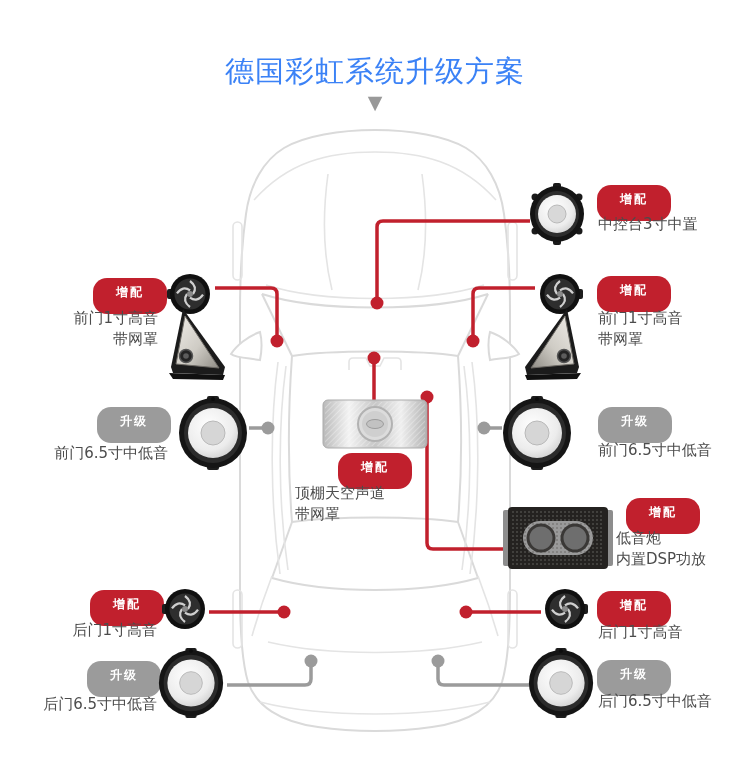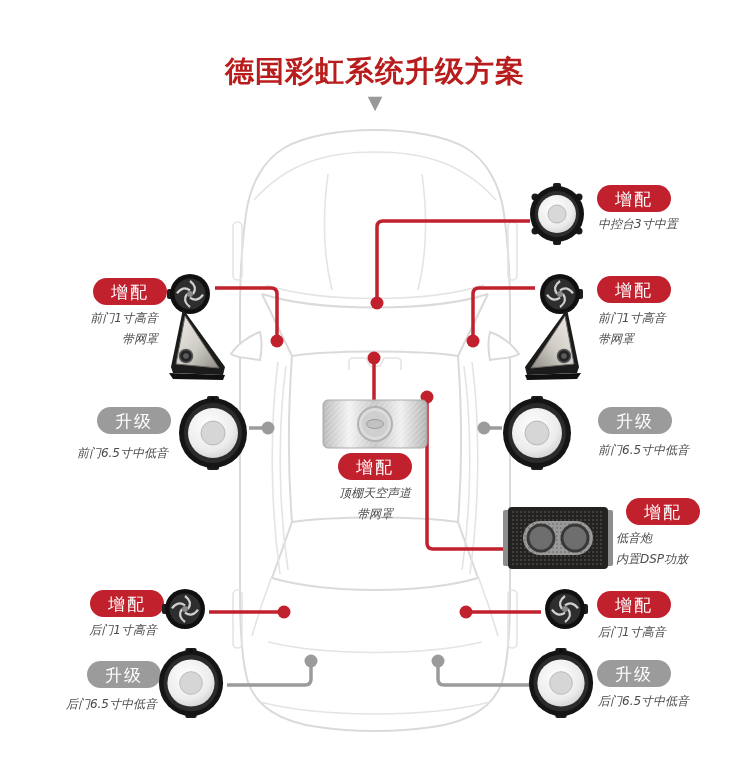--- a/index.html
+++ b/index.html
@@ -8,37 +8,37 @@
     --text:#4c4c4c;
     --outline:#dadada;
   }
   html,body{margin:0;padding:0;background:#fff;}
   .stage{
     position:relative;width:750px;height:768px;overflow:hidden;background:#fff;
     font-family:"DejaVu Sans","Liberation Sans",sans-serif;
   }
   .title{
     position:absolute;top:52px;left:0;width:100%;text-align:center;
-    font-size:29px;font-weight:700;color:#b91c1c;letter-spacing:1px;
+    font-size:29px;font-weight:400;color:#3b82f6;letter-spacing:1px;
   }
   .title-marker{
     position:absolute;top:93px;left:0;width:100%;text-align:center;
     font-size:19px;color:#999;line-height:19px;
   }
   .layer{position:absolute;left:0;top:0;}
   .badge{
-    position:absolute;width:74px;height:27px;border-radius:14px;
-    color:#fff;font-size:17px;font-weight:normal;text-align:center;line-height:28px;
+    position:absolute;width:74px;height:36px;border-radius:14px;
+    color:#fff;font-size:12px;font-weight:bold;text-align:center;line-height:28px;
     letter-spacing:2px;box-sizing:border-box;
   }
   .badge-add{background:var(--red);}
   .badge-upgrade{background:var(--gray);}
-  .label{position:absolute;font-size:12px;color:var(--text);line-height:21px;white-space:nowrap;font-style:italic;}
+  .label{position:absolute;font-size:15px;color:var(--text);line-height:21px;white-space:nowrap;}
   .align-right{text-align:right;}
-  .align-center{text-align:center;}
+  .align-center{text-align:left;}
   .img{position:absolute;}
   .flip{transform:scaleX(-1);}
   svg .bodyline{stroke:var(--outline);stroke-width:2;fill:none;}
   svg .bodyfill{stroke:var(--outline);stroke-width:2;fill:#ffffff;}
   svg .thinline{stroke:#e4e4e4;stroke-width:1.6;fill:none;}
   svg .line-red{stroke:var(--red);stroke-width:3.5;fill:none;}
   svg .line-gray{stroke:var(--gray);stroke-width:3.5;fill:none;}
   svg .dot-red{fill:var(--red);}
   svg .dot-gray{fill:var(--gray);}
 </style>

